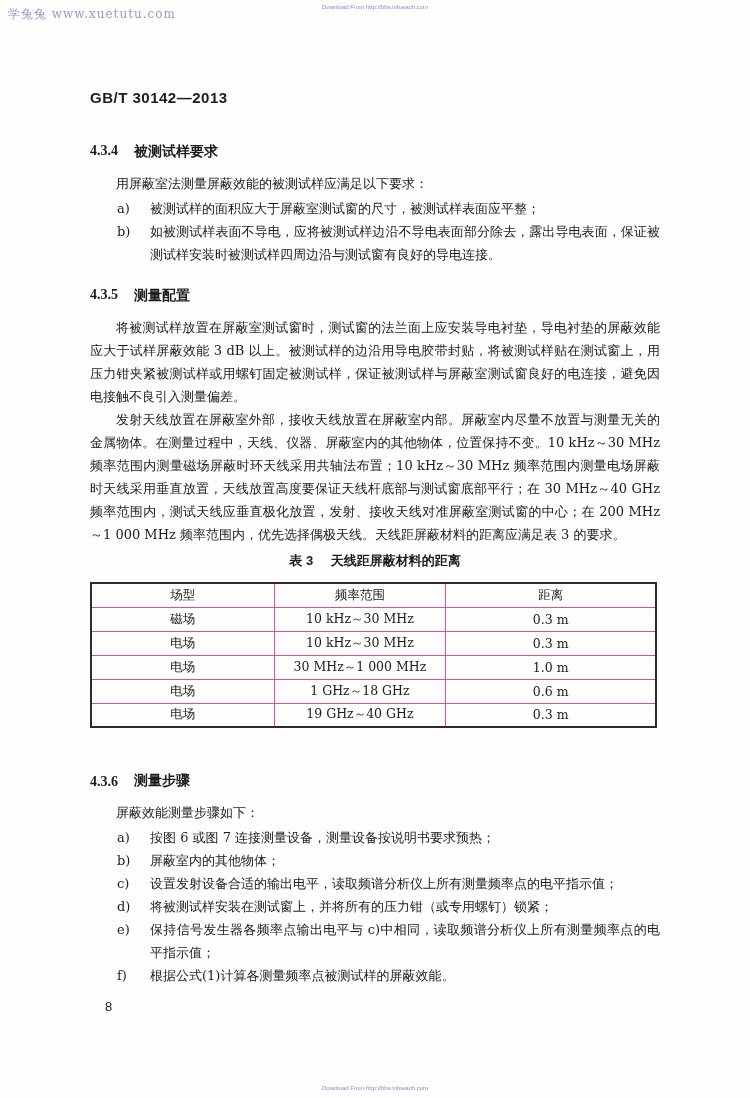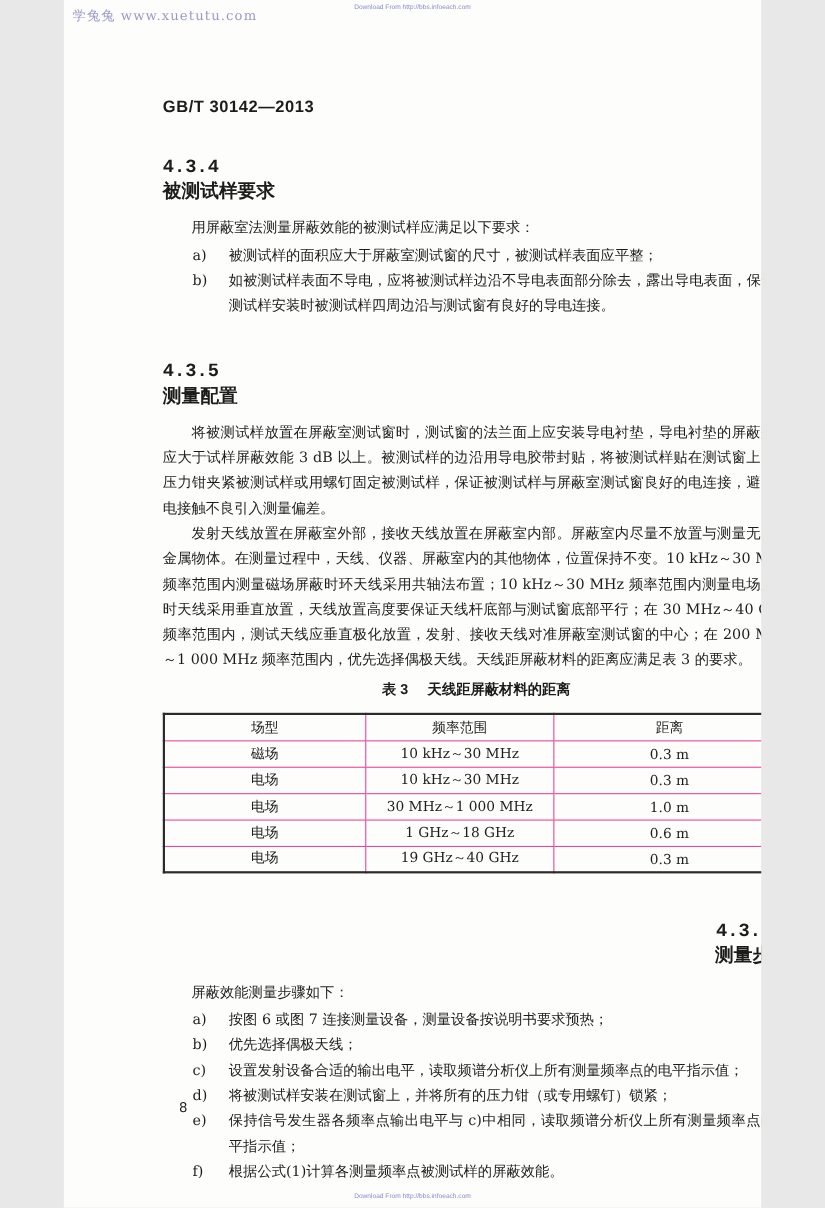--- a/index.html
+++ b/index.html
@@ -1,19 +1,19 @@
 <!DOCTYPE html>
 <html><head>
 <meta charset="utf-8">
 <style>
   * { margin: 0; padding: 0; box-sizing: border-box; }
   html, body { background: #e8e8e8; }
   .page {
     position: relative;
-    width: 634px;
+    width: 750px;
     height: 1098px;
     margin: 0 auto;
     background: #fdfdfc;
     color: #1c1c1c;
     font-family: "DejaVu Serif", "Liberation Serif", serif;
     overflow: hidden;
   }
   .watermark {
     position: absolute;
     top: 6px; left: 8px;
@@ -38,29 +38,28 @@
     width: 570px;
   }
   .doc-number {
     margin-top: 85px;
     font-family: "Liberation Sans", sans-serif;
     font-weight: bold;
     font-size: 15px;
     letter-spacing: 0.5px;
   }
   .sec-heading {
-    font-family: Liberation Mono, monospace;
+    font-family: Liberation Serif, serif;
     font-weight: bold;
-    font-size: 17px;
+    font-size: 14px;
     display: flex;
-    flex-direction: column;
   }
   .sec-heading .sec-num { margin-right: 16px; }
   .h-434 { margin-top: 37px; }
-  .h-435 { margin-top: 39px; }
+  .h-435 { margin-top: 21px; }
   .h-436 { margin-top: 44px; align-items: flex-end; }
   p.body-para {
     font-size: 13px;
     line-height: 23px;
     text-align: justify;
     text-indent: 2em;
   }
   .p-intro { margin-top: 11px; text-indent: 2em; font-size: 13px; line-height: 23px; }
   .p1 { margin-top: 11px; }
   .p2 { margin-top: 0px; }
@@ -190,21 +189,21 @@
       <span class="sec-title">测量步骤</span>
     </div>
     <div class="p-intro">屏蔽效能测量步骤如下：</div>
     <div class="hlist">
       <div class="litem">
         <span class="lbl">a)</span>
         <span class="ltext">按图 6 或图 7 连接测量设备，测量设备按说明书要求预热；</span>
       </div>
       <div class="litem">
         <span class="lbl">b)</span>
-        <span class="ltext">优先选择偶极天线；</span>
+        <span class="ltext">屏蔽室内的其他物体；</span>
       </div>
       <div class="litem">
         <span class="lbl">c)</span>
         <span class="ltext">设置发射设备合适的输出电平，读取频谱分析仪上所有测量频率点的电平指示值；</span>
       </div>
       <div class="litem">
         <span class="lbl">d)</span>
         <span class="ltext">将被测试样安装在测试窗上，并将所有的压力钳（或专用螺钉）锁紧；</span>
       </div>
       <div class="litem">

